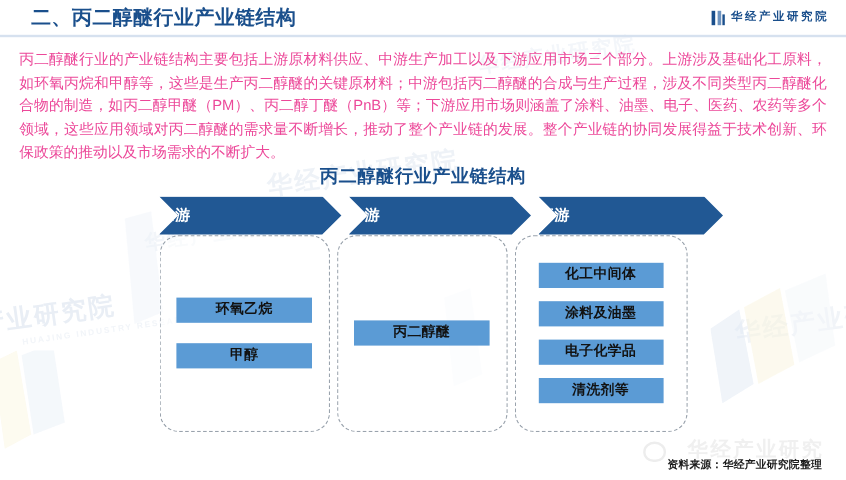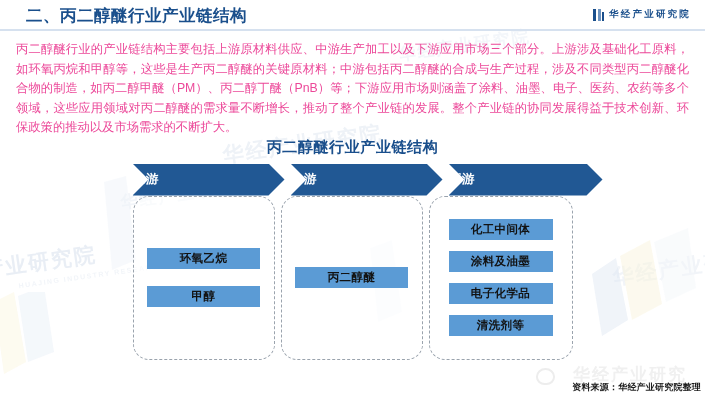--- a/index.html
+++ b/index.html
@@ -176,21 +176,21 @@
     height: 21px;
     width: 113px;
     letter-spacing: .4px;
   }
   .col.c3 .node { width: 104px; }
 
   
   .footer {
     position: absolute;
     z-index: 2;
-    right: 4px;
+    right: 20px;
     bottom: 6px;
     font-size: 9px;
     color: #1b1b1b;
     font-weight: 700;
     letter-spacing: .2px;
   }
   .weibo-wm {
     position: absolute;
     z-index: 1;
     right: 18px;

